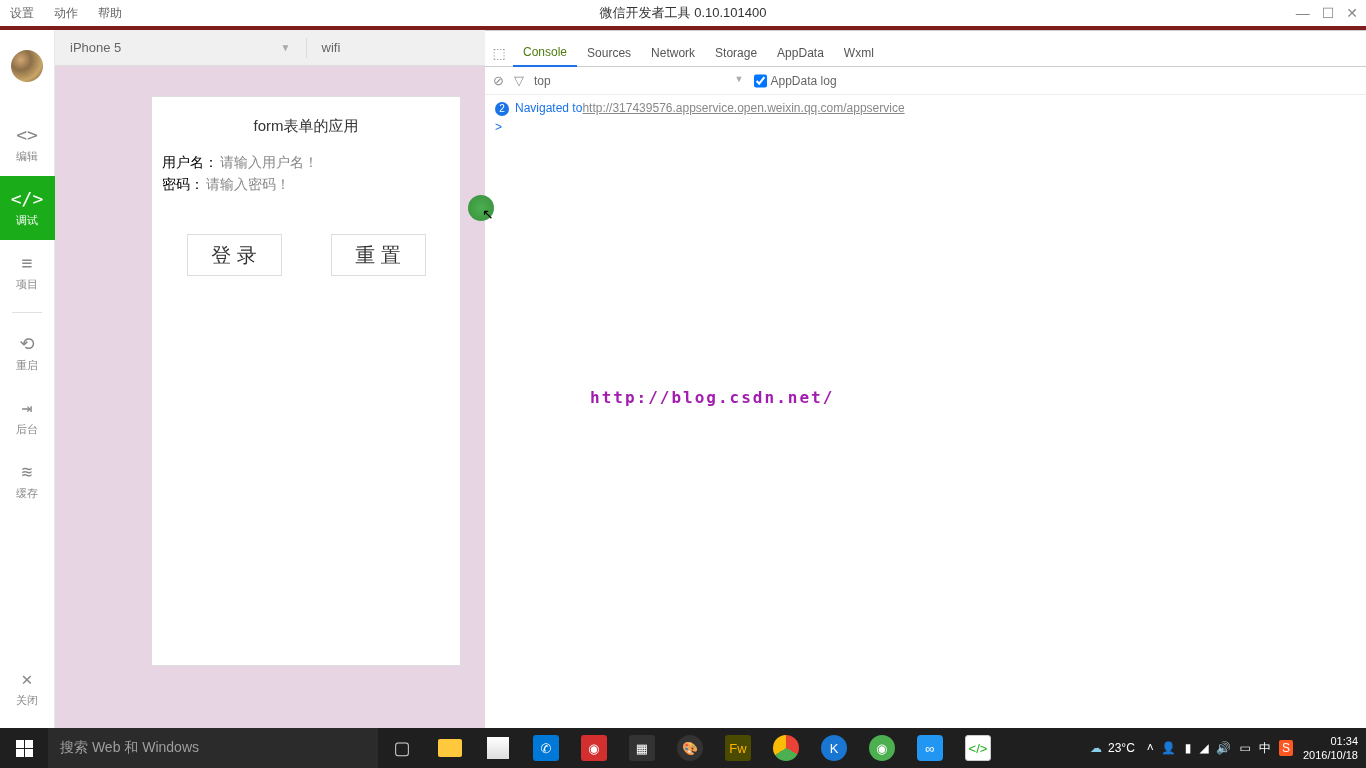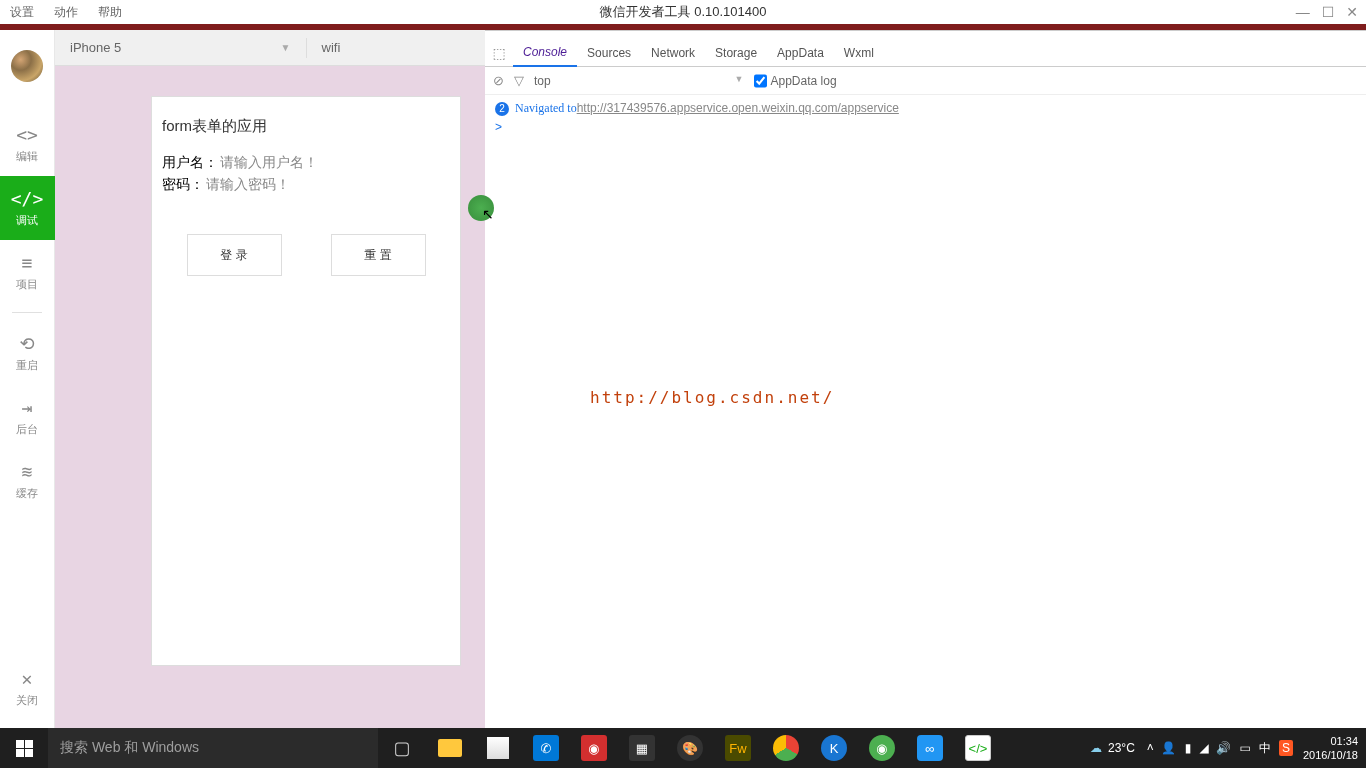--- a/index.html
+++ b/index.html
@@ -1,19 +1,19 @@
 <!DOCTYPE html>
 <html><head>
 <meta charset="utf-8">
 <style>
 * { margin: 0; padding: 0; box-sizing: border-box; font-family: "Microsoft YaHei", Arial, sans-serif; }
 body { width: 1366px; height: 768px; overflow: hidden; background: #fff; position: relative; }
 
 
-.menubar { height: 30px; display: flex; align-items: center; padding: 0 10px; font-size: 12px; color: #666; border-bottom: 6px solid #7f1d1d; }
+.menubar { height: 30px; display: flex; align-items: center; padding: 0 10px; font-size: 12px; color: #666; border-bottom: 4px solid #7f1d1d; }
 .menubar .menu-item { margin-right: 20px; cursor: pointer; }
 .menubar .title { position: absolute; left: 50%; transform: translateX(-50%); color: #333; font-size: 13px; }
 .menubar .win-controls { position: absolute; right: 8px; display: flex; align-items: center; gap: 12px; }
 .menubar .win-controls span { font-size: 14px; cursor: pointer; color: #888; font-family: Arial; }
 .upload-btn { position: absolute; right: 80px; top: 30px; display: flex; align-items: center; background: #3b8cff; color: #fff; border-radius: 3px; padding: 2px 10px 2px 4px; font-size: 12px; }
 .upload-btn .icon-bg { background: #2a7ae8; width: 22px; height: 20px; display: flex; align-items: center; justify-content: center; border-radius: 3px 0 0 3px; margin-right: 6px; }
 .more-dots { position: absolute; right: 10px; top: 38px; color: #888; font-size: 14px; }
 
 
 .sidebar { position: absolute; left: 0; top: 30px; bottom: 40px; width: 55px; background: #fff; border-right: 1px solid #e8e8e8; display: flex; flex-direction: column; align-items: center; }
@@ -24,51 +24,51 @@
 .side-sep { width: 30px; height: 1px; background: #e0e0e0; margin: 8px 0; }
 .side-bottom { margin-top: auto; padding-bottom: 20px; }
 
 
 .simulator { position: absolute; left: 55px; top: 30px; bottom: 40px; width: 502px; background: #e8d5e3; }
 .sim-toolbar { height: 36px; display: flex; align-items: center; background: #f0f0f0; border-bottom: 1px solid #ddd; font-size: 13px; color: #666; }
 .sim-select { flex: 1; padding: 0 15px; display: flex; align-items: center; justify-content: space-between; }
 .sim-select .arrow { font-size: 10px; color: #aaa; }
 .sim-sep { width: 1px; height: 20px; background: #ddd; }
 .phone-frame { margin: 30px auto 0; width: 310px; height: 570px; background: #fff; border: 1px solid #ddd; padding: 20px 10px; }
-.phone-title { text-align: left; font-size: 15px; color: #333; margin-bottom: 18px; }
+.phone-title { text-align: center; font-size: 15px; color: #333; margin-bottom: 18px; }
 .form-row { display: flex; align-items: flex-start; font-size: 14px; margin: 4px 0; }
 .form-row .flabel { color: #000; }
 .form-row .fph { color: #888; margin-left: 2px; }
 .btn-row { display: flex; justify-content: space-around; margin-top: 40px; }
-.app-btn { width: 95px; height: 42px; border: 1px solid #ddd; background: #fff; font-size: 12px; color: #333; display: flex; align-items: center; justify-content: center; cursor: pointer; }
+.app-btn { width: 95px; height: 42px; border: 1px solid #ddd; background: #fff; font-size: 20px; color: #333; display: flex; align-items: center; justify-content: center; cursor: pointer; }
 
 
 .devtools { position: absolute; left: 485px; right: 0; top: 30px; bottom: 40px; border-top: 1px solid #ccc; background: #fff; }
 .dev-top { height: 40px; }
 .dev-tabs { height: 28px; display: flex; align-items: center; border-bottom: 1px solid #ccc; font-size: 12px; color: #555; }
 .dev-tab { padding: 0 10px; height: 28px; display: flex; align-items: center; cursor: pointer; }
-.dev-tab.active { color: #4c1d95; border-bottom: 2px solid #1a73e8; font-style: italic; }
+.dev-tab.active { color: #4d7c0f; border-bottom: 2px solid #1a73e8; }
 .dev-cursor-icon { width: 28px; display: flex; align-items: center; justify-content: center; font-size: 14px; color: #888; }
 .dev-filter { height: 28px; display: flex; align-items: center; border-bottom: 1px solid #eee; font-size: 12px; color: #666; padding: 0 8px; gap: 10px; }
 .dev-filter .filter-icon { font-size: 13px; color: #888; }
 .dev-filter .ctx { display: flex; gap: 4px; }
 .dev-filter input[type=checkbox] { margin: 0; }
 .console-body { padding: 6px 10px; font-family: Consolas, monospace; font-size: 12px; }
 .console-line { display: flex; align-items: baseline; }
 .info-badge { width: 14px; height: 14px; background: #1a73e8; color: #fff; border-radius: 50%; font-size: 10px; display: inline-flex; align-items: center; justify-content: center; margin-right: 6px; font-family: Arial; }
-.nav-text { color: #1a73e8; font-family: Liberation Serif, serif; }
+.nav-text { color: #1a73e8; }
 .nav-url { color: #888; text-decoration: underline; text-align: center; }
 .prompt { color: #1a73e8; margin-top: 4px; }
 
 
 .cursor-highlight { position: absolute; left: 468px; top: 195px; width: 26px; height: 26px; background: radial-gradient(circle, #4caf50, #388e3c); border-radius: 50%; z-index: 100; }
 .cursor-arrow { position: absolute; left: 482px; top: 206px; z-index: 101; font-size: 14px; color: #000; font-family: Arial; }
 
 
-.watermark { position: absolute; left: 590px; top: 388px; color: #c2410c; font-size: 16px; font-family: Consolas, monospace; letter-spacing: 2px; }
+.watermark { position: absolute; left: 590px; top: 388px; color: #a21caf; font-size: 16px; font-family: Consolas, monospace; letter-spacing: 2px; font-weight: bold; }
 
 
 .taskbar { position: absolute; left: 0; right: 0; bottom: 0; height: 40px; background: #1f1f1f; display: flex; align-items: center; color: #fff; }
 .start-btn { width: 48px; height: 40px; display: flex; align-items: center; justify-content: center; color: #fff; }
 .win-logo { display: grid; grid-template-columns: 8px 8px; grid-template-rows: 8px 8px; gap: 1px; }
 .win-logo span { background: #fff; }
 .search-box { height: 40px; width: 330px; background: #2b2b2b; display: flex; align-items: center; padding: 0 12px; font-size: 14px; color: #9e9e9e; }
 .task-icons { display: flex; height: 40px; }
 .task-icon { width: 48px; display: flex; align-items: center; justify-content: center; font-size: 18px; }
 .task-folder { background: #ffc83d; width: 24px; height: 18px; border-radius: 2px; }

